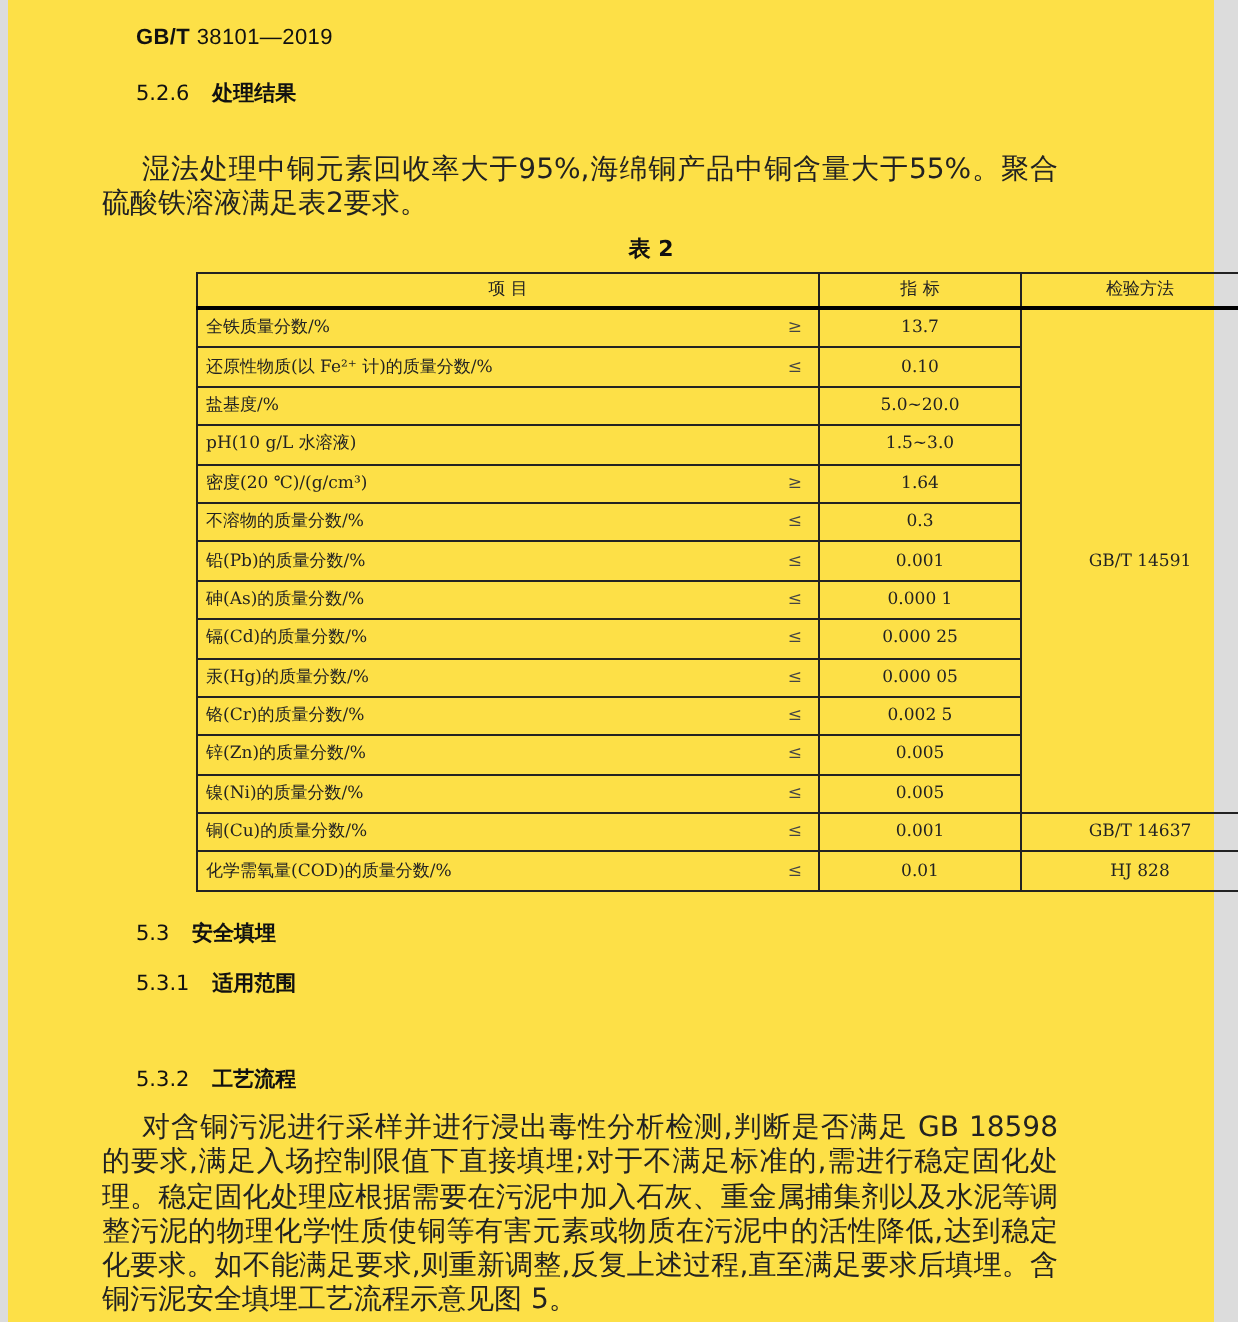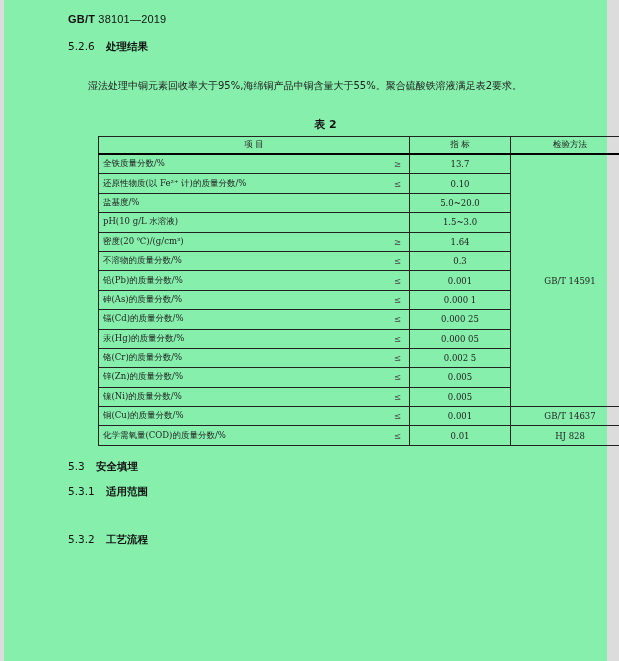--- a/index.html
+++ b/index.html
@@ -1,34 +1,34 @@
 <!DOCTYPE html>
 <html><head>
 <meta charset="utf-8">
 <style>
   html, body { margin: 0; padding: 0; }
   body {
     width: 619px; height: 661px; background: #dcdcdc; position: relative; overflow: hidden;
     font-family: "DejaVu Serif", "Liberation Serif", serif; color: #111;
   }
   .page {
-    position: absolute; left: 4px; top: 0; width: 603px; height: 661px; background: #86efac;
+    position: absolute; left: 4px; top: 0; width: 603px; height: 661px; background: #fde047;
   }
   .std-id {
     position: absolute; left: 64px; top: 13px; font-size: 11px; font-weight: bold;
     font-family: "Liberation Sans", "DejaVu Sans", sans-serif; letter-spacing: 0.2px;
   }
   .std-id .num { font-weight: normal; }
   .heading {
     position: absolute; font-size: 10.5px; font-family: "DejaVu Sans", sans-serif;
   }
   .heading .hnum { margin-right: 8px; }
   .heading .htxt { font-weight: bold; }
   .para {
-    position: absolute; left: 64px; width: 478px; font-size: 10px; line-height: 17.3px;
+    position: absolute; left: 47px; width: 478px; font-size: 14px; line-height: 17.3px;
     text-indent: 20px; text-align: justify; font-family: "DejaVu Sans", sans-serif; color: #222;
   }
   .caption {
     position: absolute; left: 0; width: 603px; text-align: center; top: 117px;
     font-size: 11px; font-weight: bold; font-family: "DejaVu Sans", sans-serif; margin-left: 20px;
   }
   table.spec {
     position: absolute; left: 62px; top: 136px; width: 532px; border-collapse: collapse;
     font-size: 8.5px; font-family: "DejaVu Serif", serif; color: #222;
     border: 1.5px solid #111;
@@ -162,14 +162,15 @@
 
   <div class="heading" style="left:64px; top:485px;">
     <span class="hnum">5.3.1</span>
     <span class="htxt">适用范围</span>
   </div>
 
   <div class="heading" style="left:64px; top:533px;">
     <span class="hnum">5.3.2</span>
     <span class="htxt">工艺流程</span>
   </div>
+  <div class="para" style="top:556px;">对含铜污泥进行采样并进行浸出毒性分析检测,判断是否满足 GB 18598 的要求,满足入场控制限值下直接填埋;对于不满足标准的,需进行稳定固化处理。稳定固化处理应根据需要在污泥中加入石灰、重金属捕集剂以及水泥等调整污泥的物理化学性质使铜等有害元素或物质在污泥中的活性降低,达到稳定化要求。如不能满足要求,则重新调整,反复上述过程,直至满足要求后填埋。含铜污泥安全填埋工艺流程示意见图 5。</div>
 
 </div>
 
 </body></html>

